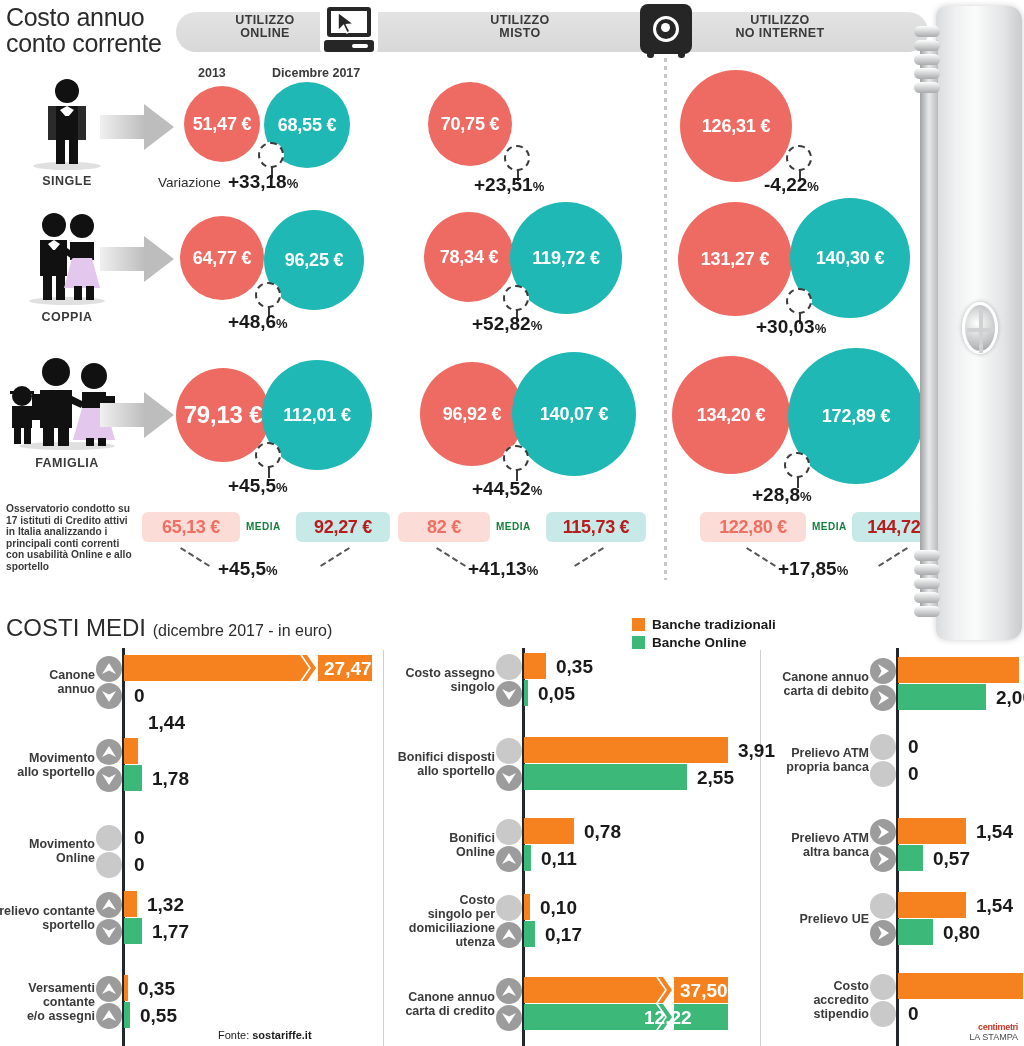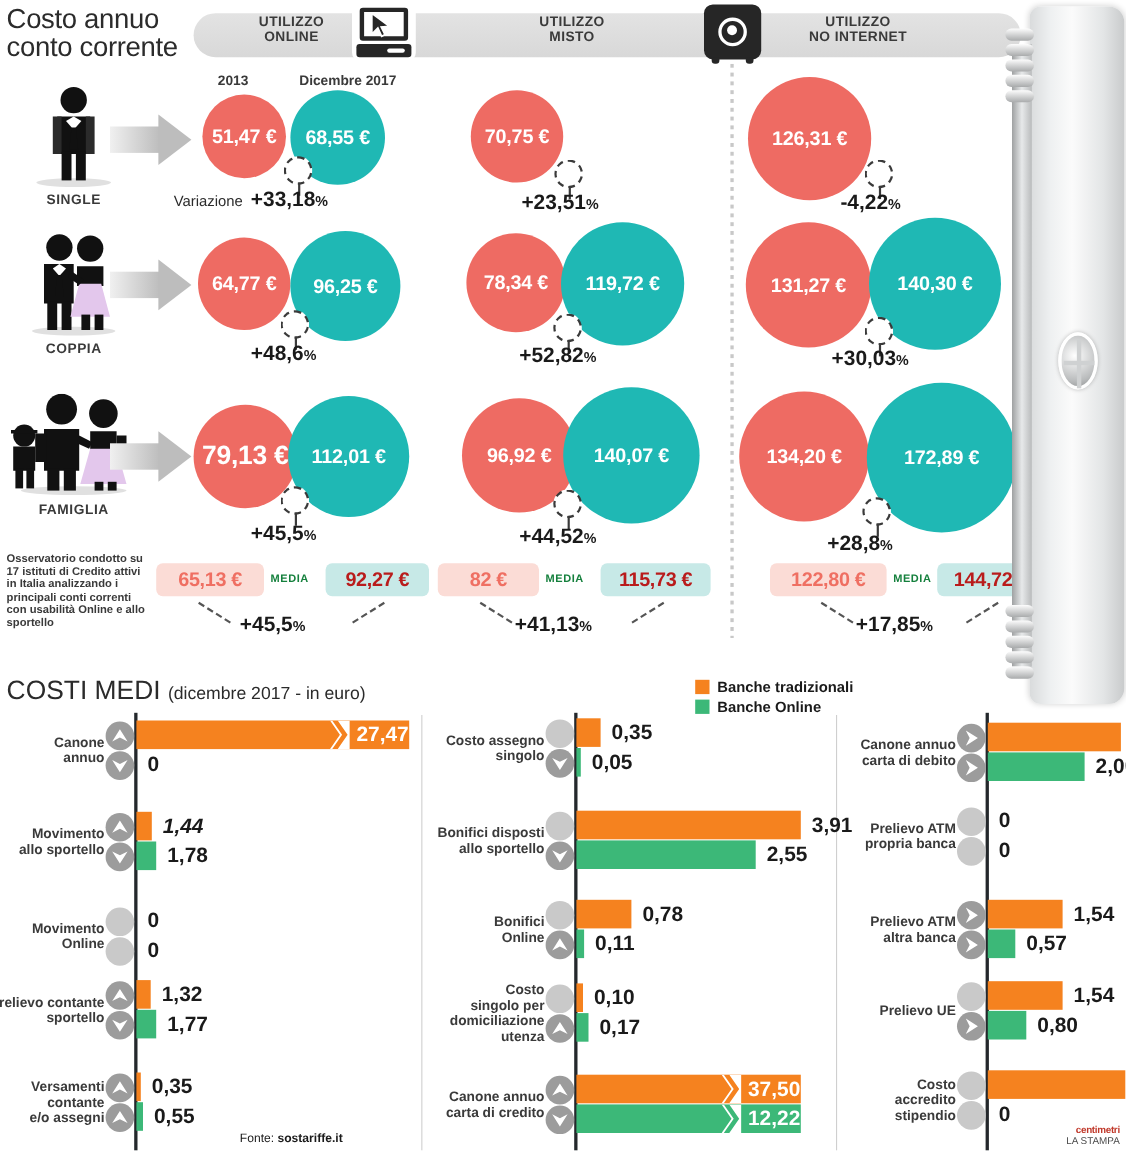--- a/index.html
+++ b/index.html
@@ -470,21 +470,21 @@
         <svg width="20" height="20" viewBox="0 0 20 20">
           <path d="M10 4 L17 15 L10 11.5 L3 15 Z" fill="#fff"></path>
         </svg>
       </div>
       <div class="ico" style="left: 96px; top: 766px;">
         <svg width="20" height="20" viewBox="0 0 20 20">
           <path d="M10 16 L3 5 L10 8.5 L17 5 Z" fill="#fff"></path>
         </svg>
       </div>
       <div class="bar orange" style="left: 124px; top: 738px; width: 14px;"></div>
-      <div class="bval" style="left: 148px; top: 741px; font-style: italic;">1,44</div>
+      <div class="bval" style="left: 148px; top: 712px;">1,44</div>
       <div class="bar green" style="left: 124px; top: 765px; width: 18px;"></div>
       <div class="bval" style="left: 152px; top: 768px;">1,78</div>
       <div class="grp" style="left: 0px; top: 837px; width: 95px;">
         <div class="lbl">
           <div>Movimento</div>
           <div>Online</div>
         </div>
       </div>
       <div class="ico" style="left: 96px; top: 825px; background: rgb(201, 201, 201);"></div>
       <div class="ico" style="left: 96px; top: 852px; background: rgb(201, 201, 201);"></div>
@@ -621,21 +621,21 @@
         </svg>
       </div>
       <div class="bval inside" style="left: 680px; top: 980px;">37,50</div>
       <div class="bar green" style="left: 524px; top: 1004px; width: 204px;"></div>
       <div class="brk" style="left: 656px; top: 1004px;">
         <svg width="18" height="26" viewBox="0 0 18 26">
           <path d="M0 0 H18 V26 H0 L9 13 Z" fill="#fff"></path>
           <path d="M2 0 L11 13 L2 26 L7 26 L16 13 L7 0 Z" fill="#3cb878"></path>
         </svg>
       </div>
-      <div class="bval inside" style="left: 680px; top: 1007px;">12,22</div>
+      <div class="bval inside" style="left: 644px; top: 1007px;">12,22</div>
       <div class="grp" style="left: 0px; top: 670px; width: 869px;">
         <div class="lbl">
           <div>Canone annuo</div>
           <div>carta di debito</div>
         </div>
       </div>
       <div class="ico" style="left: 870px; top: 658px;">
         <svg width="20" height="20" viewBox="0 0 20 20">
           <path d="M16 10 L5 17 L8.5 10 L5 3 Z" fill="#fff"></path>
         </svg>

